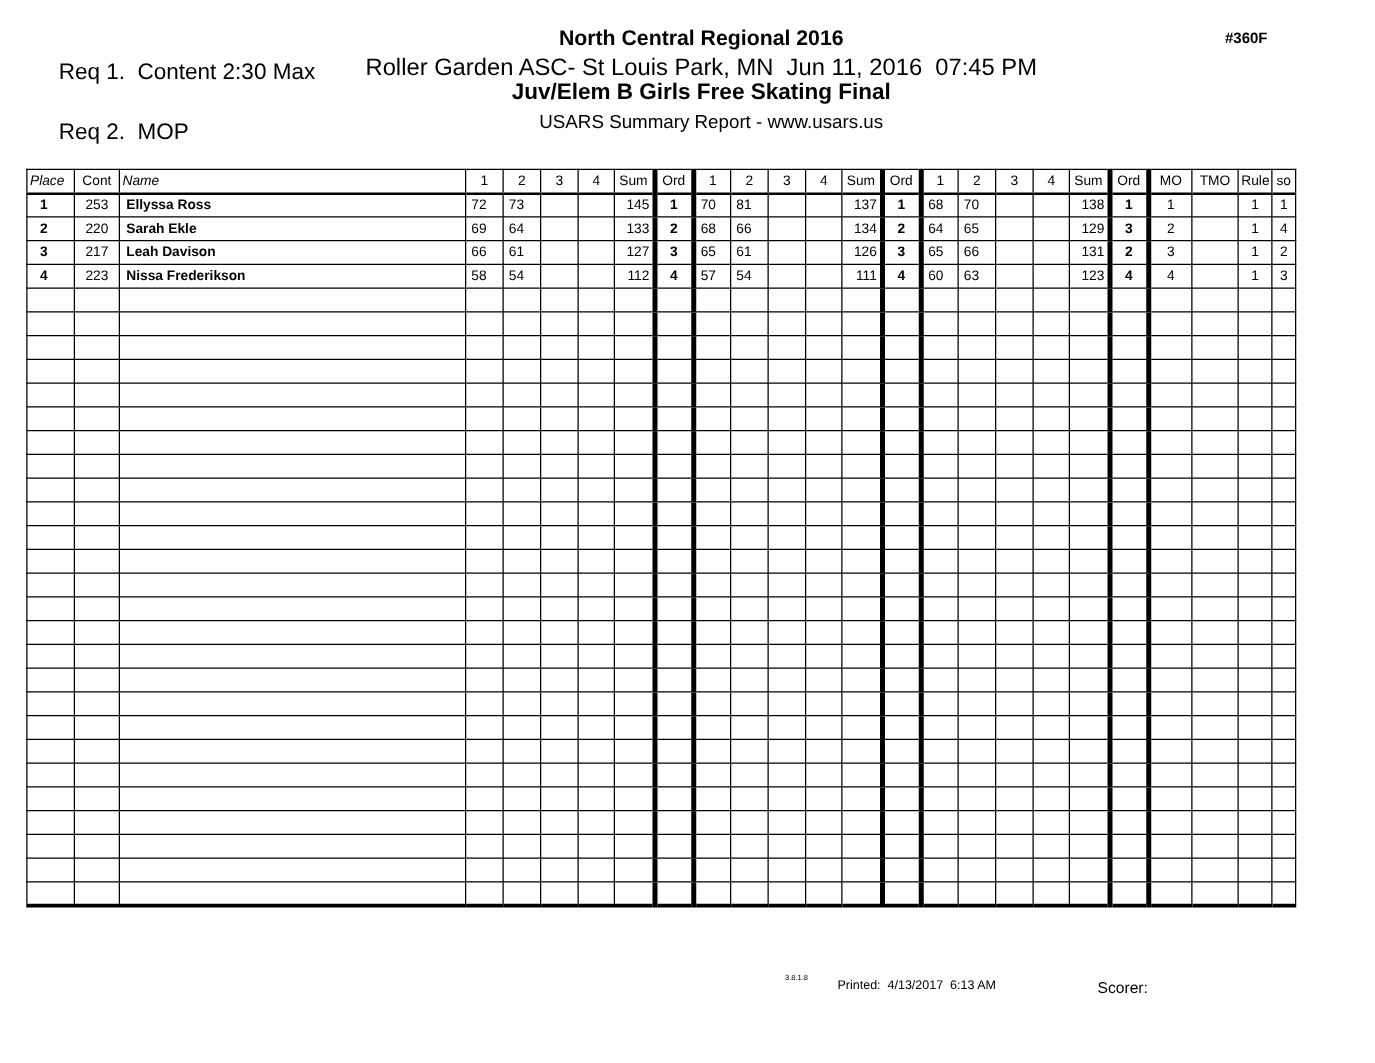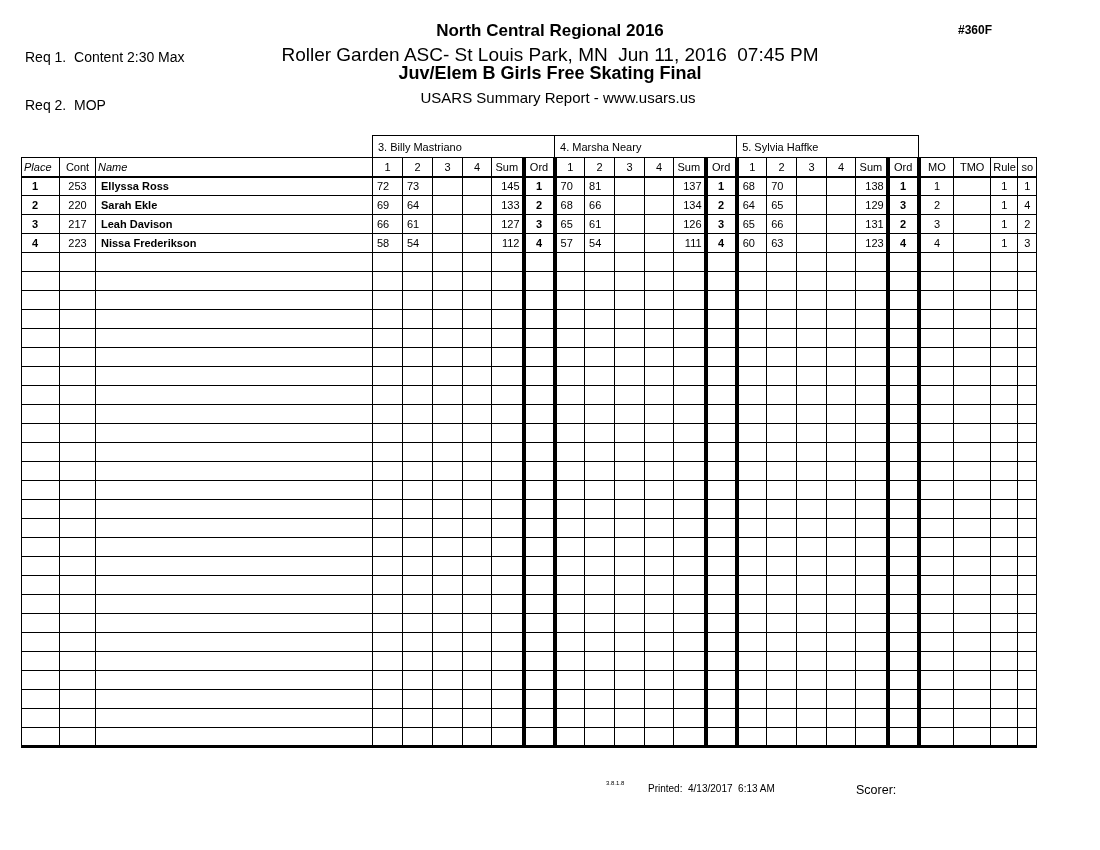--- a/index.html
+++ b/index.html
@@ -3,22 +3,22 @@
 <meta charset="utf-8">
 <style>
   * { box-sizing: border-box; }
   html, body { margin: 0; padding: 0; }
   body {
     width: 1100px; height: 850px;
     background: #ffffff; color: #000000;
     position: relative;
     font-family: "Liberation Sans", sans-serif;
   }
-  .abs { position: absolute; white-space: pre; }
-  .req-block { left: 25px; top: 17px; font-size: 14px; line-height: 16px; }
+  .abs { position: absolute; white-space: pre; margin-left: 22px; }
+  .req-block { left: 25px; top: 17px; font-size: 18px; line-height: 16px; }
   .center-col { left: 0; right: 0; text-align: center; }
   .t1 { top: 21px; font-size: 17px; font-weight: bold; }
   .t2 { top: 44px; font-size: 19px; }
   .t3 { top: 63px; font-size: 18px; font-weight: bold; }
   .t4 { top: 89px; font-size: 15px; padding-left: 16px; }
   .event-code { left: 958px; top: 23px; font-size: 12px; font-weight: bold; }
 
   table {
     border-collapse: collapse; table-layout: fixed;
     width: 1015px; position: absolute; left: 21px; top: 135px;
@@ -82,27 +82,20 @@
       <col style="width:30px">
       <col style="width:29px">
       <col style="width:32px">
       <col style="width:31px">
     <col style="width:35px">
       <col style="width:37px">
       <col style="width:27px">
       <col style="width:19px">
   </colgroup>
   <thead>
-    <tr class="jrow">
-      <td class="nb" colspan="3"></td>
-      <td colspan="6">3.  Billy Mastriano</td>
-      <td colspan="6">4.  Marsha Neary</td>
-      <td colspan="6">5.  Sylvia Haffke</td>
-      <td class="nb" colspan="4"></td>
-    </tr>
     <tr class="colhead">
       <th class="al">Place</th>
       <th>Cont</th>
       <th class="al">Name</th>
 
       <th>1</th>
       <th>2</th>
       <th>3</th>
       <th>4</th>
       <th>Sum</th>

